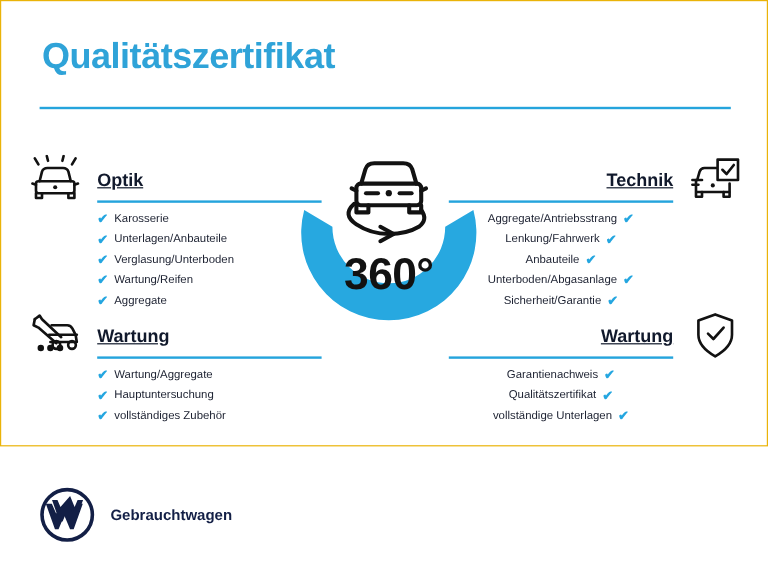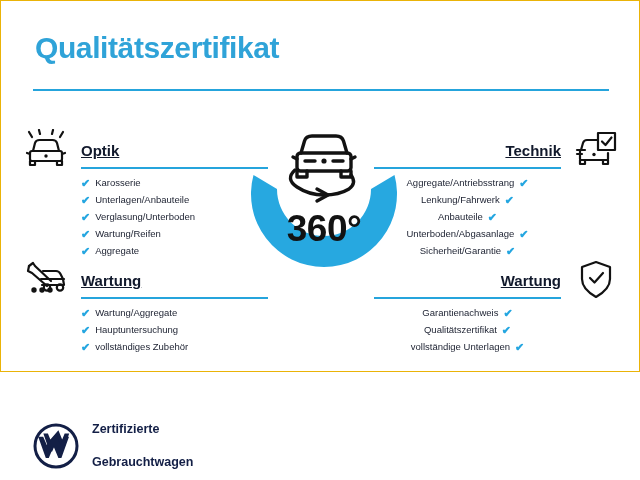--- a/index.html
+++ b/index.html
@@ -342,18 +342,17 @@
 
   <div class="footer">
     <div class="vw-mark">
       <svg viewBox="0 0 46 46">
         <circle cx="23" cy="23" r="21" fill="none" stroke="#131f46" stroke-width="3"></circle>
         <path d="M23 7.5 L28.3 20.5 L31.8 12.2 L38.2 12.2 L29.3 37.5 L25.6 37.5 L19.9 24.2 L14.2 37.5 L10.5 37.5 L1.8 12.2 L8.2 12.2 L11.7 20.5 Z" fill="#131f46" transform="translate(6.6 1.2) scale(0.71) translate(3.5 1)"></path>
         <path d="M23 11 L27.4 22 L31 13.8 L36 13.8 L28.4 35 L25.4 35 L20.6 23.6 L15.8 35 L12.8 35 L5.2 13.8 L10.2 13.8 L13.8 22 Z" fill="#131f46"></path>
       </svg>
     </div>
     <div class="footer-text">
-      <div>Zertifizierte</div>
       <div>Gebrauchtwagen</div>
     </div>
   </div>
 
 </div>
 
 </body></html>

